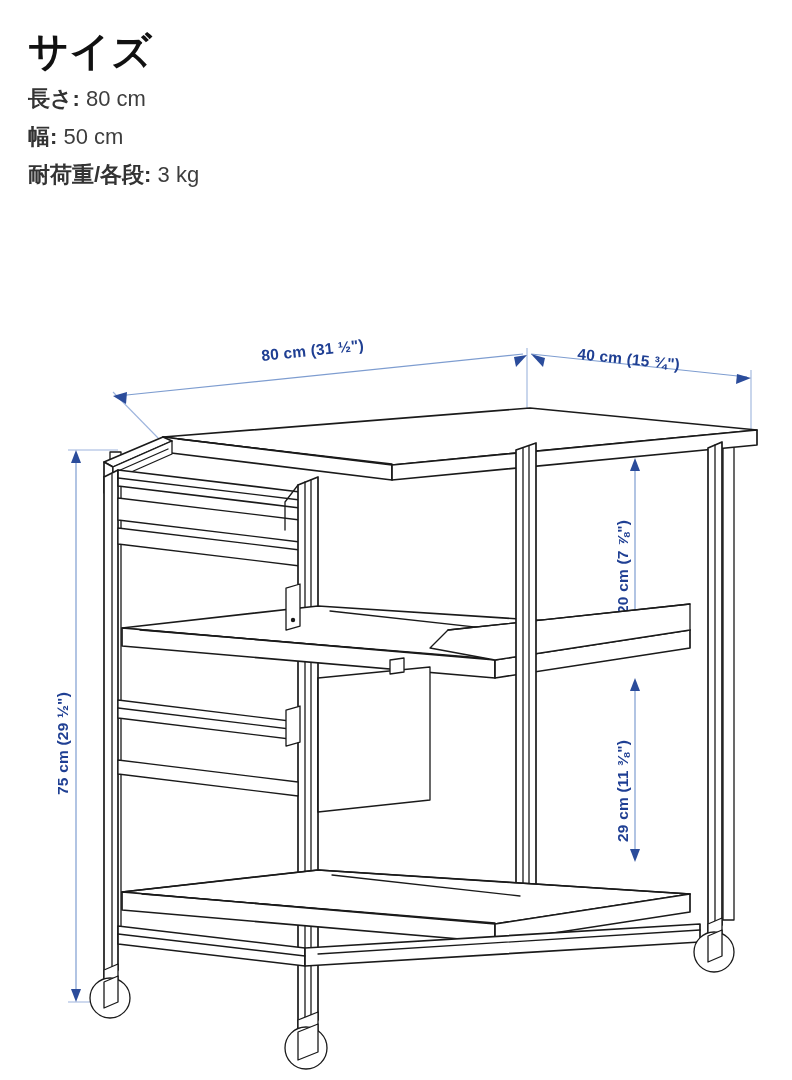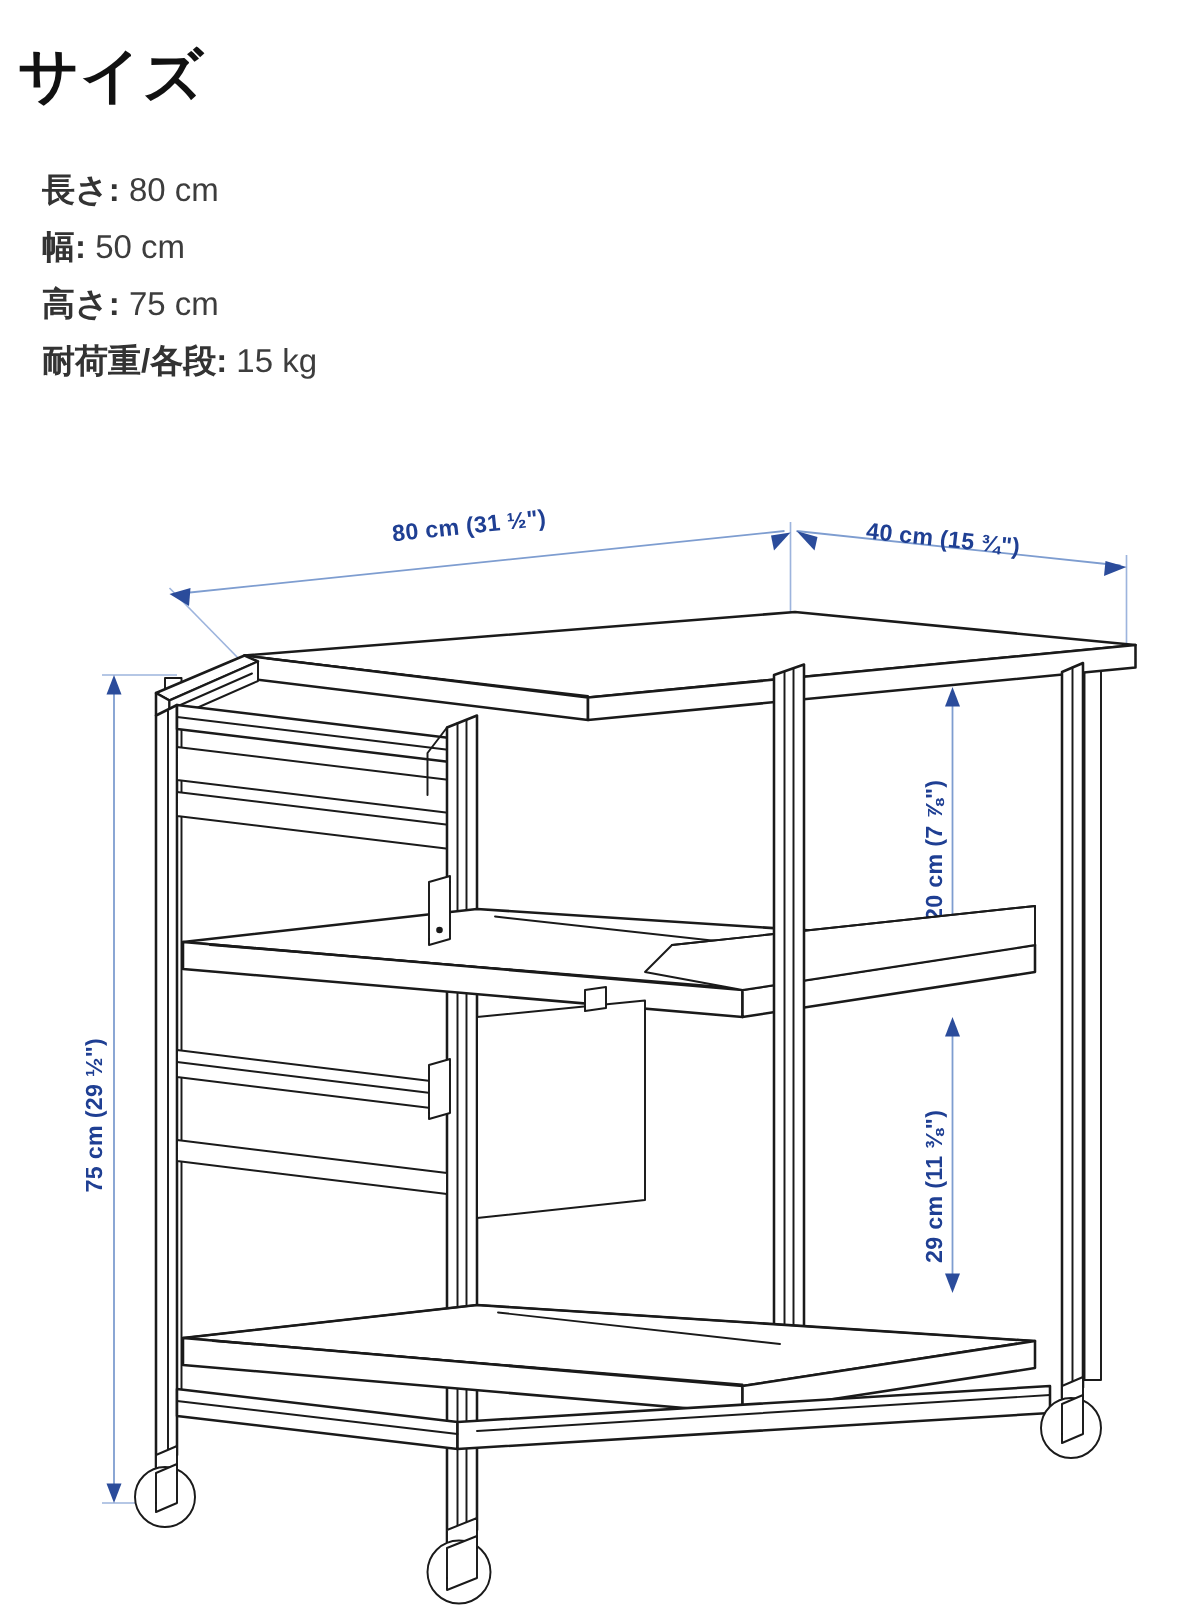--- a/index.html
+++ b/index.html
@@ -17,34 +17,34 @@
 
   #page {
     position: absolute;
     inset: 0;
     background: #ffffff;
   }
 
   
   .page-title {
     position: absolute;
-    left: 12px;
+    left: 28px;
     top: 2px;
     font-size: 40px;
     font-weight: 700;
     color: #111111;
     letter-spacing: 0.5px;
     line-height: 1.1;
   }
 
   
   .spec-list {
     position: absolute;
     left: 28px;
-    top: 108px;
+    top: 80px;
     width: 420px;
   }
   .spec-row {
     font-size: 22px;
     line-height: 38px;
     color: #3d3d3d;
     white-space: nowrap;
   }
   .spec-label {
     font-weight: 700;
@@ -120,26 +120,22 @@
   <div class="spec-list">
     <div class="spec-row">
       <span class="spec-label">長さ:</span>
       <span class="spec-value">80 cm</span>
     </div>
     <div class="spec-row">
       <span class="spec-label">幅:</span>
       <span class="spec-value">50 cm</span>
     </div>
     <div class="spec-row">
-      <span class="spec-label">高さ:</span>
-      <span class="spec-value">75 cm</span>
-    </div>
-    <div class="spec-row">
       <span class="spec-label">耐荷重/各段:</span>
-      <span class="spec-value">15 kg</span>
+      <span class="spec-value">3 kg</span>
     </div>
   </div>
 
   <div class="drawing-wrap">
     <svg class="cart-svg" viewBox="0 0 792 750" xmlns="http://www.w3.org/2000/svg">
 
       <g>
 
         <g>
           <line class="dim-ext" x1="113" y1="62" x2="160" y2="110"></line>

